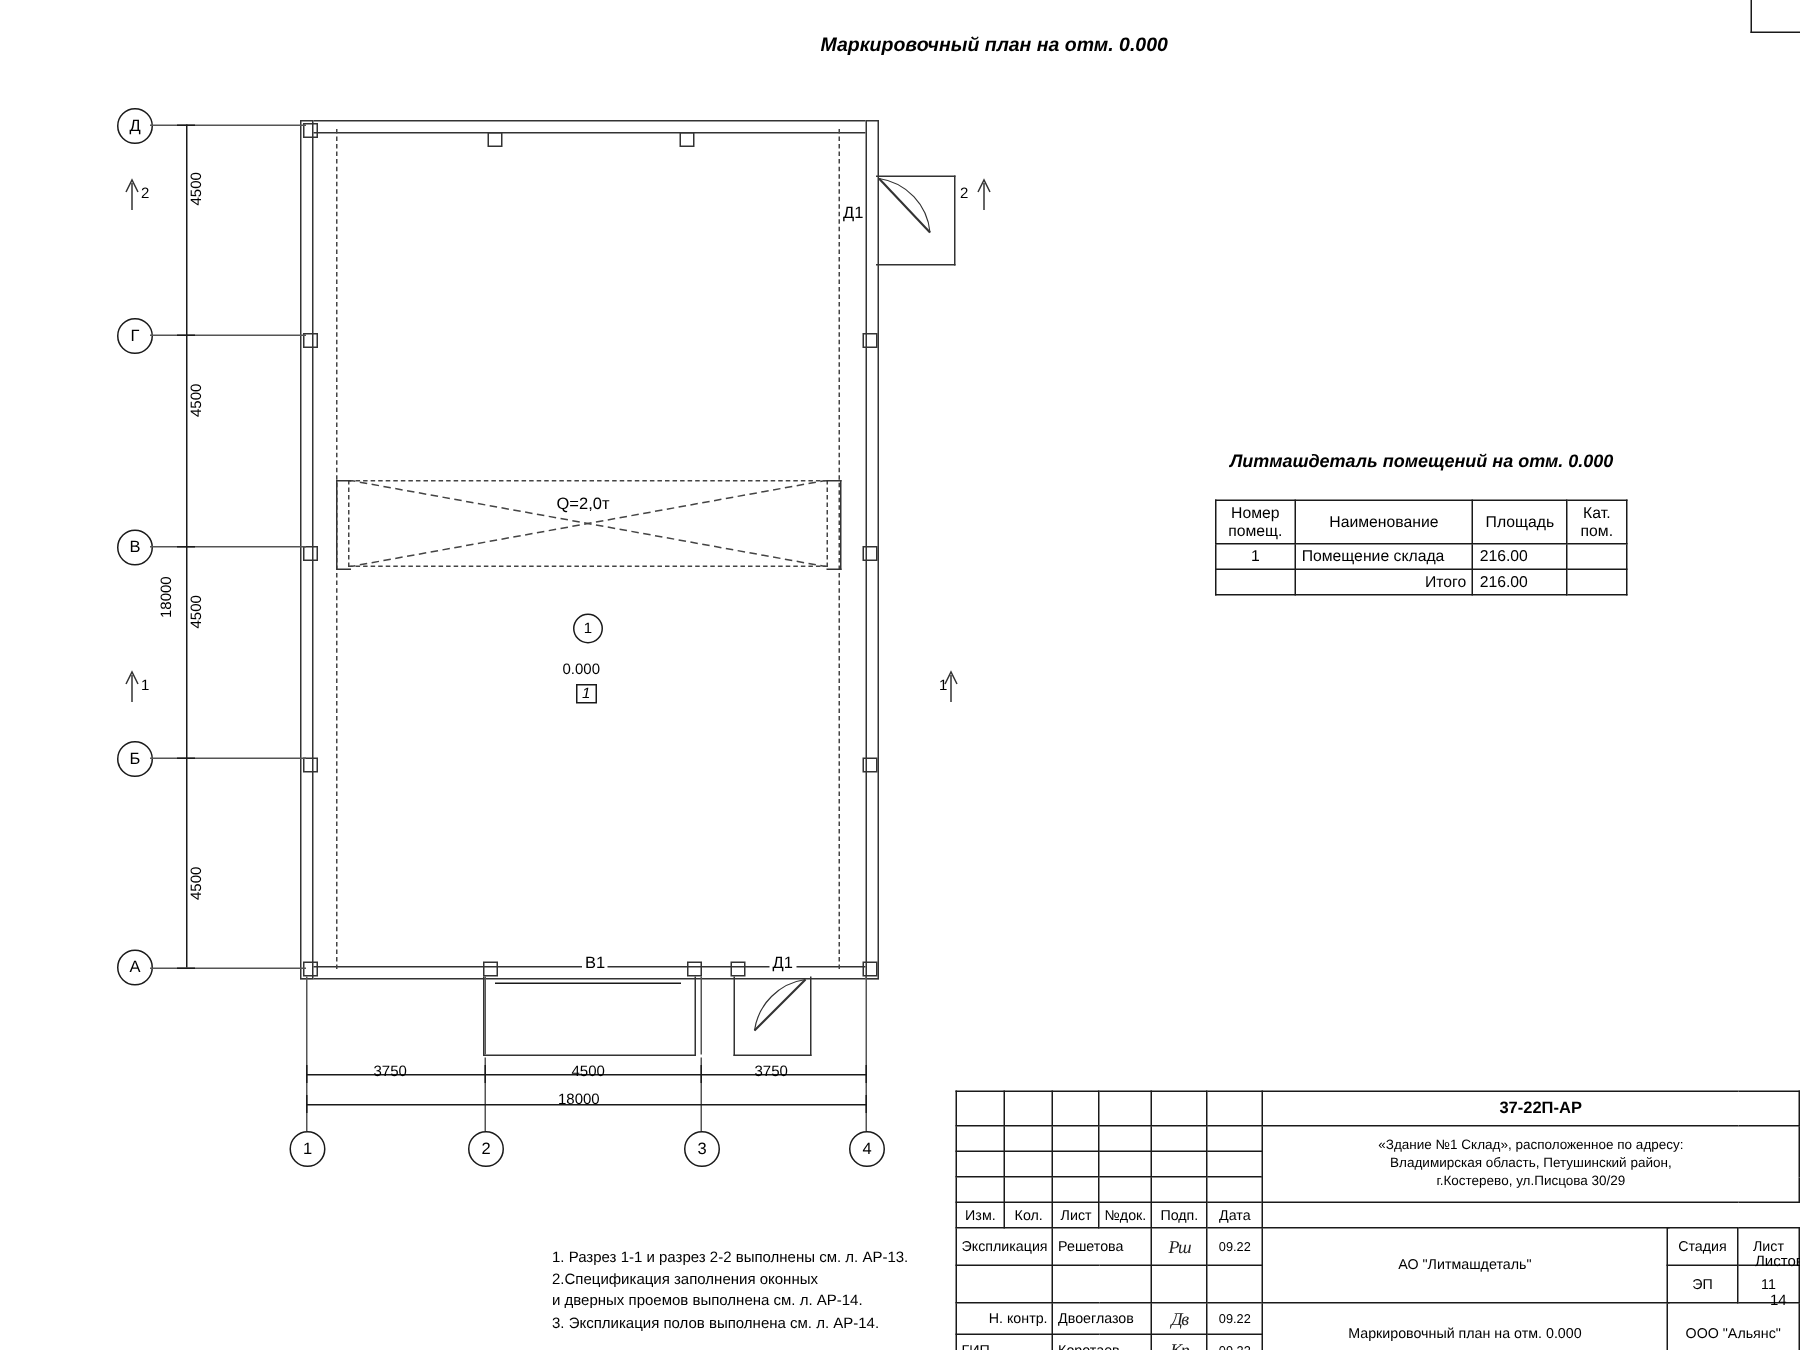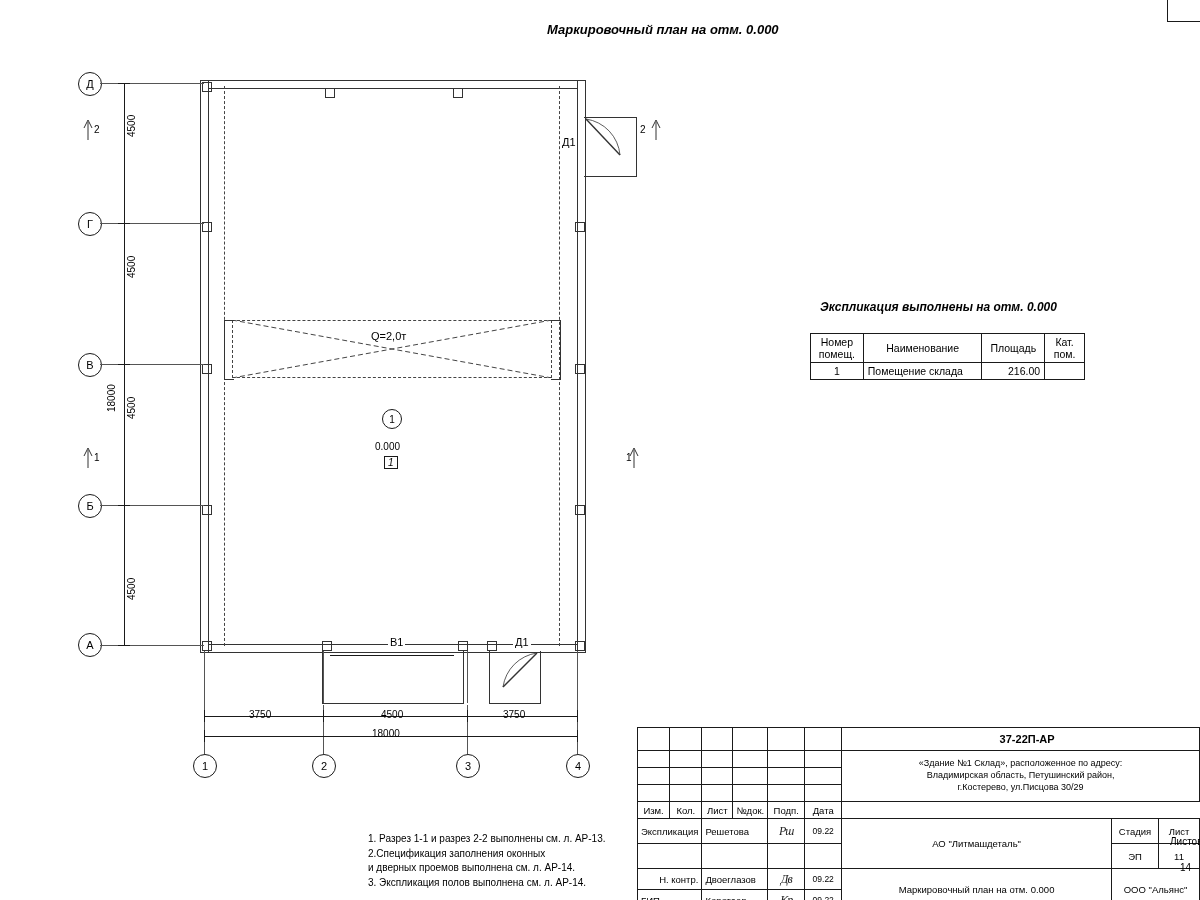--- a/index.html
+++ b/index.html
@@ -97,21 +97,21 @@
   }
   .sched td, .sched th {
     border: 1px solid #1a1a1a;
     padding: 2px 4px;
     font-weight: normal;
     text-align: center;
     vertical-align: middle;
   }
   .sched .name-cell { text-align: left; }
   .sched .num-cell { text-align: center; }
-  .sched .area-cell { text-align: right; }
+  .sched .area-cell { text-align: left; }
   .sched-title {
     position: absolute;
     font-style: italic;
     font-weight: bold;
     font-size: 12px;
     white-space: nowrap;
   }
 
   
   .stamp {
@@ -308,36 +308,42 @@
 
   <div class="label-sm" style="left:249px; top:709px;">3750</div>
   <div class="label-sm" style="left:381px; top:709px;">4500</div>
   <div class="label-sm" style="left:503px; top:709px;">3750</div>
 
   <div class="hline" style="left:204px; top:736px; width:374px;"></div>
   <div class="vline" style="left:204px; top:730px; height:12px;"></div>
   <div class="vline" style="left:577px; top:730px; height:12px;"></div>
   <div class="label-sm" style="left:372px; top:728px;">18000</div>
 
-  <div class="sched-title" style="left:820px; top:300px;">Экспликация выполнены на отм. 0.000</div>
+  <div class="sched-title" style="left:820px; top:300px;">Литмашдеталь помещений на отм. 0.000</div>
   <table class="sched" style="left:810px; top:333px; width:275px;">
     <thead>
       <tr>
         <th style="width:48px; line-height:1.15;">
           <span>Номер помещ.</span>
         </th>
         <th style="width:130px;">Наименование</th>
         <th style="width:58px;">Площадь</th>
         <th style="width:36px; line-height:1.15;">Кат. пом.</th>
       </tr>
     </thead>
     <tbody>
       <tr>
         <td class="num-cell">1</td>
         <td class="name-cell">Помещение склада</td>
+        <td class="area-cell">216.00</td>
+        <td></td>
+      </tr>
+      <tr>
+        <td></td>
+        <td style="text-align:right;">Итого</td>
         <td class="area-cell">216.00</td>
         <td></td>
       </tr>
     </tbody>
   </table>
 
   <div class="notes" style="left:368px; top:832px;">
     <div>1. Разрез 1-1 и разрез 2-2 выполнены см. л. АР-13.</div>
     <div>2.Спецификация заполнения оконных</div>
     <div>    и дверных проемов выполнена см. л. АР-14.</div>

